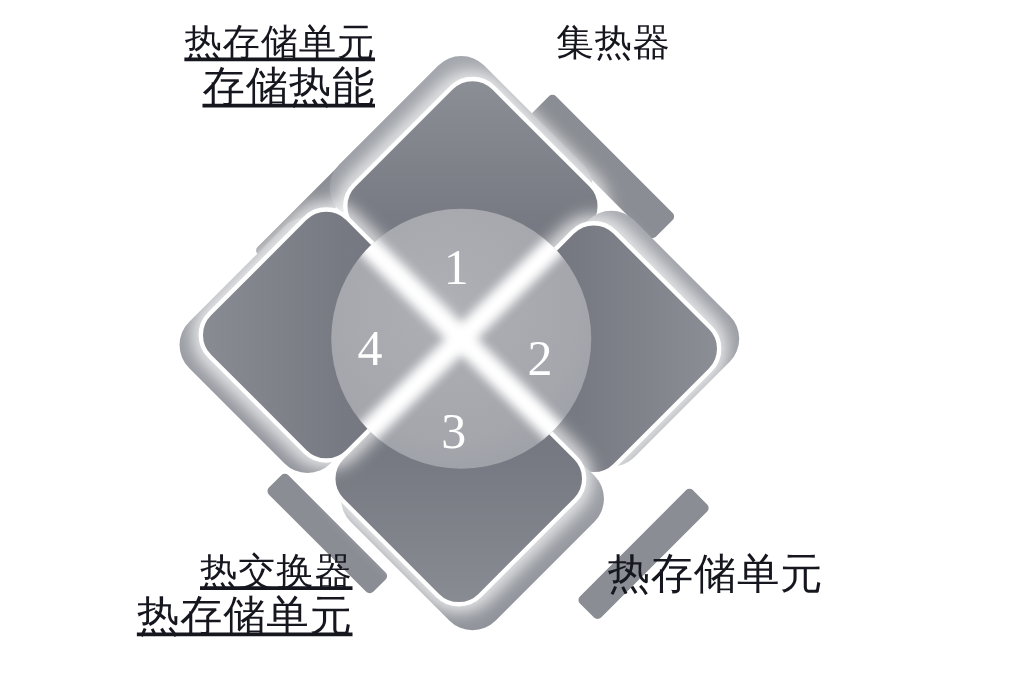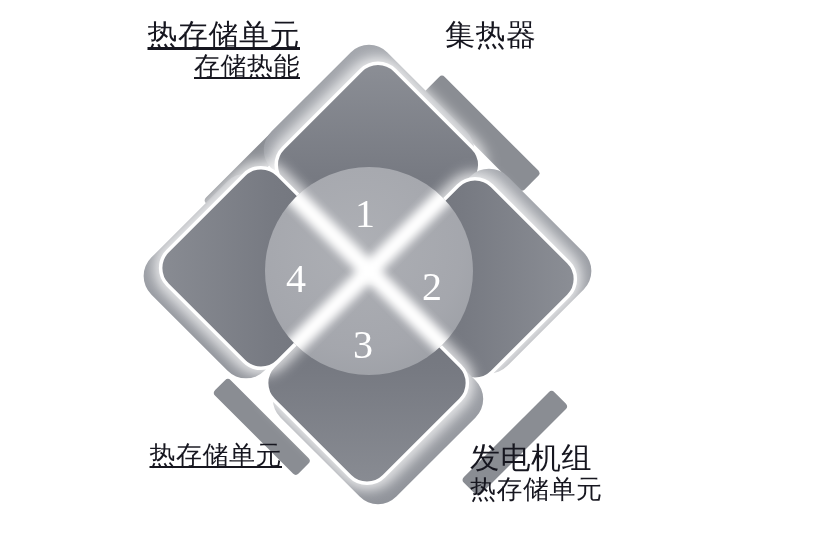--- a/index.html
+++ b/index.html
@@ -30,22 +30,23 @@
     line-height: 1.12;
     white-space: nowrap;
   }
   .label .lab-title {
     display: block;
     font-size: 30px;
     letter-spacing: 0.5px;
   }
   .label .lab-sub {
     display: block;
-    font-size: 26px;
+    font-size: 34px;
     letter-spacing: 0.5px;
+    padding-left: 16px;
   }
   .label.align-right { text-align: right; text-decoration: underline; }
   .label.align-left  { text-align: left; }
 
   #label-1 { left: 0px;   top: 18px;  width: 300px; }
   #label-2 { left: 445px; top: 18px;  width: 370px; }
   #label-3 { left: 0px;   top: 441px; width: 282px; }
   #label-4 { left: 470px; top: 441px; width: 340px; }
 
   
@@ -203,19 +204,19 @@
 <div class="label align-right" id="label-1">
   <span class="lab-title">热存储单元</span>
   <span class="lab-sub">存储热能</span>
 </div>
 
 <div class="label align-left" id="label-2">
   <span class="lab-title">集热器</span>
 </div>
 
 <div class="label align-right" id="label-3">
+  <span class="lab-title">热交换器</span>
   <span class="lab-sub">热存储单元</span>
 </div>
 
 <div class="label align-left" id="label-4">
-  <span class="lab-title">发电机组</span>
   <span class="lab-sub">热存储单元</span>
 </div>
 
 </body></html>

